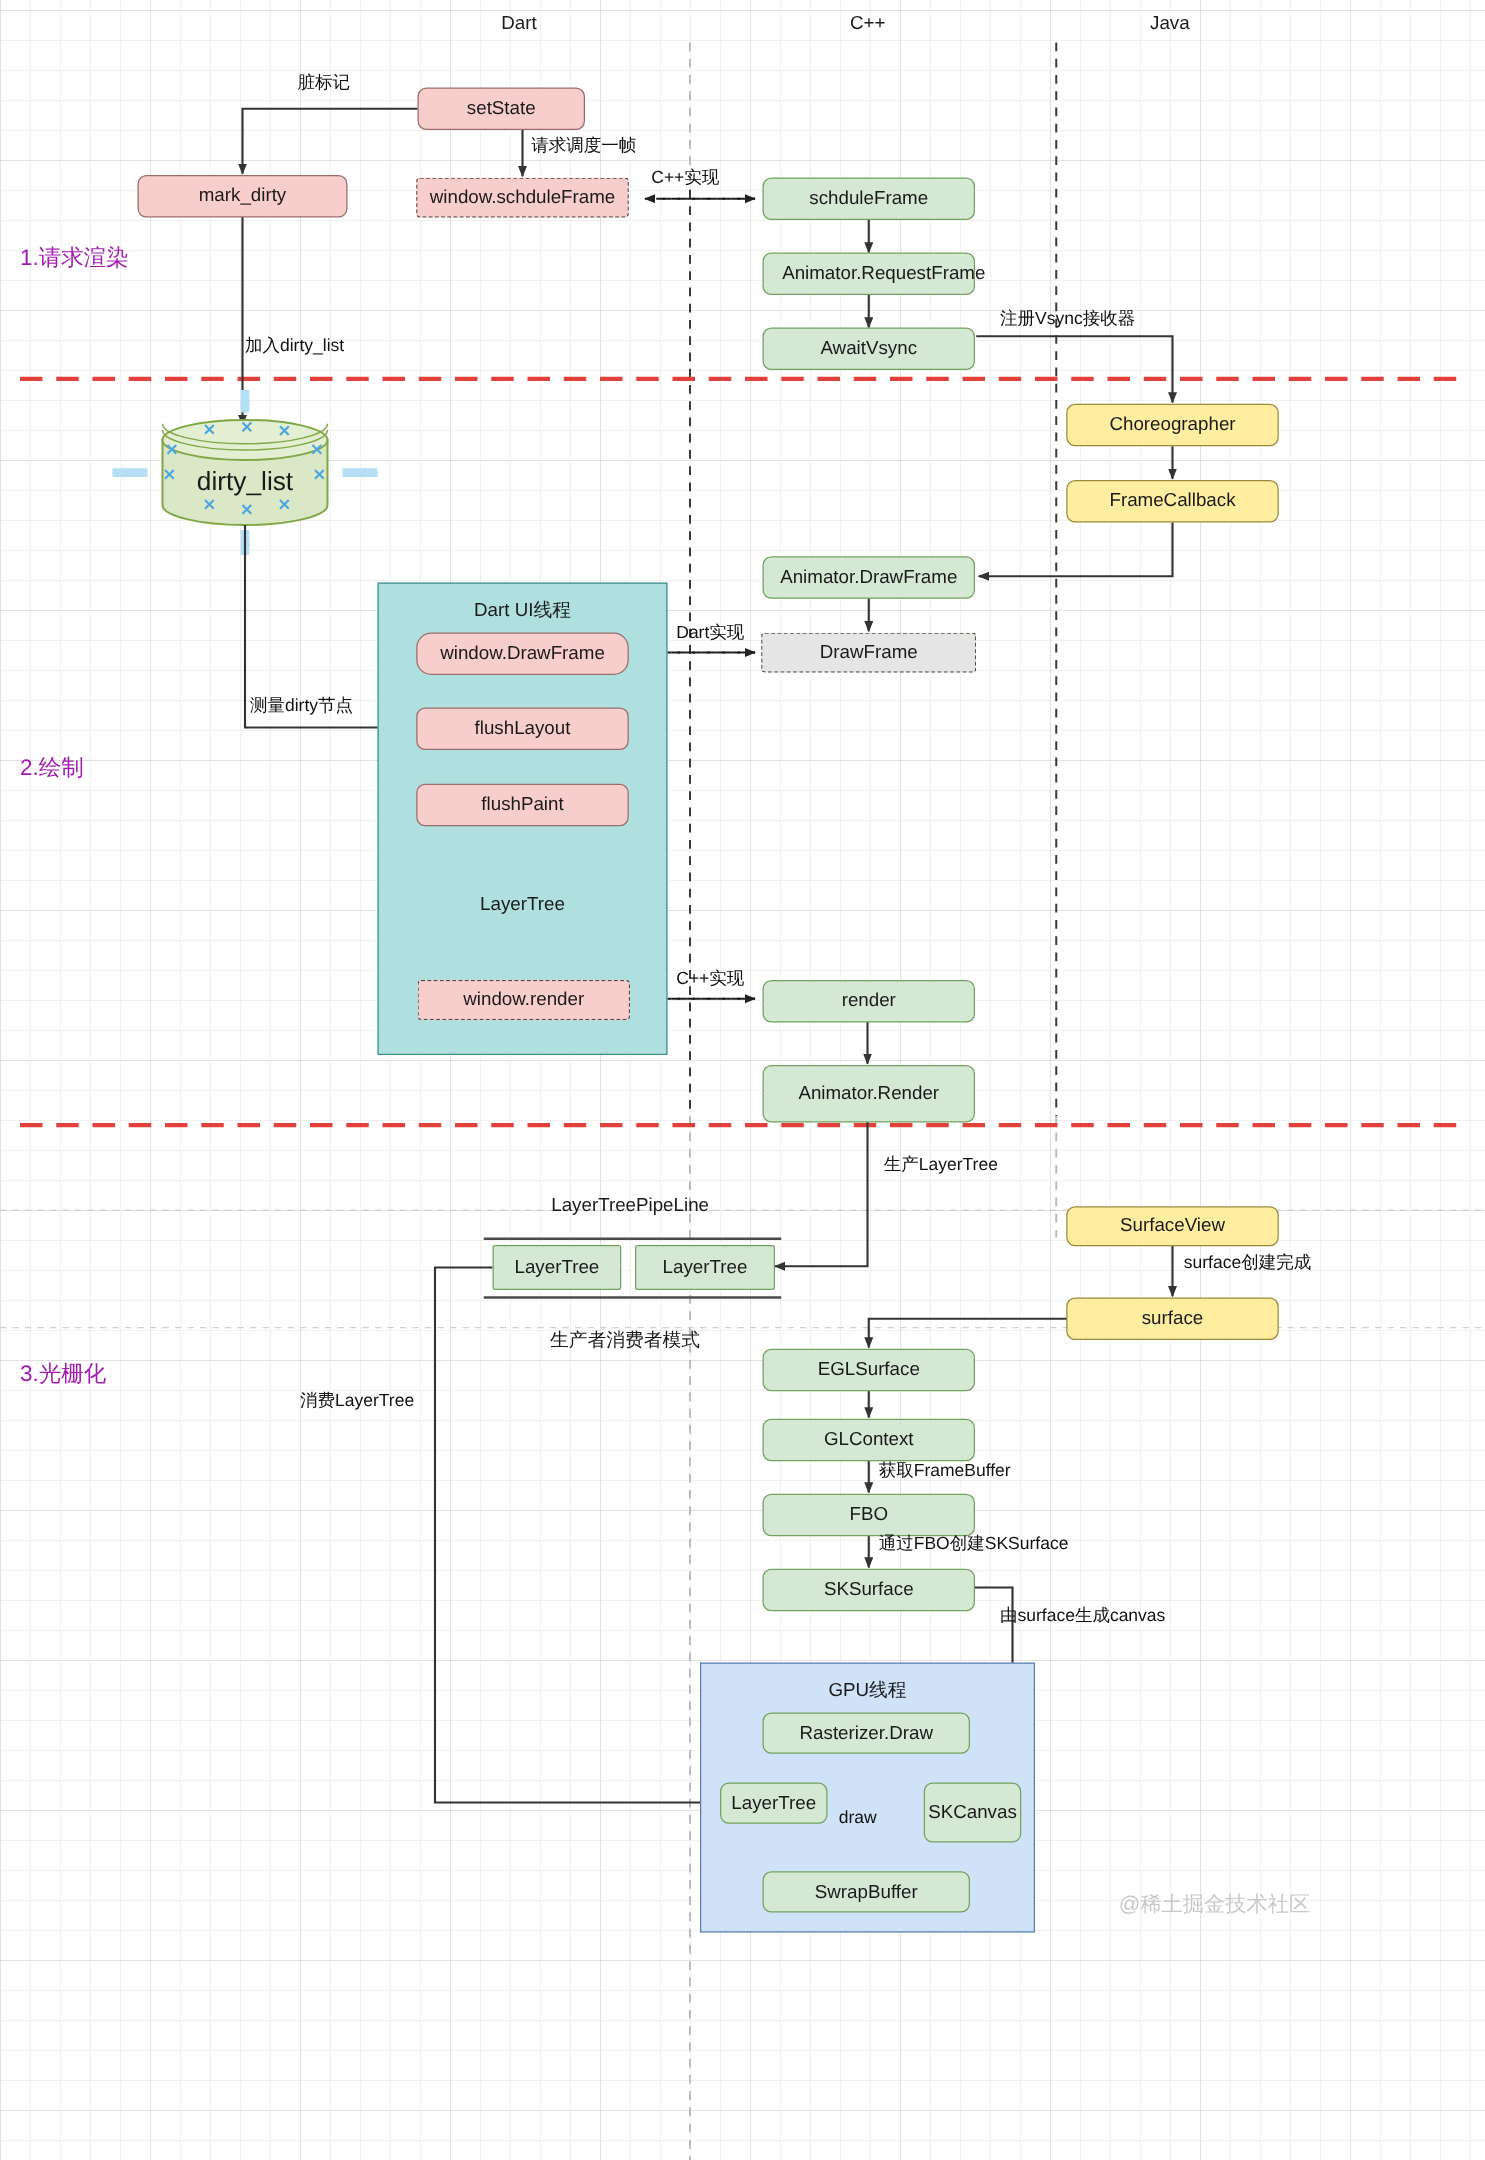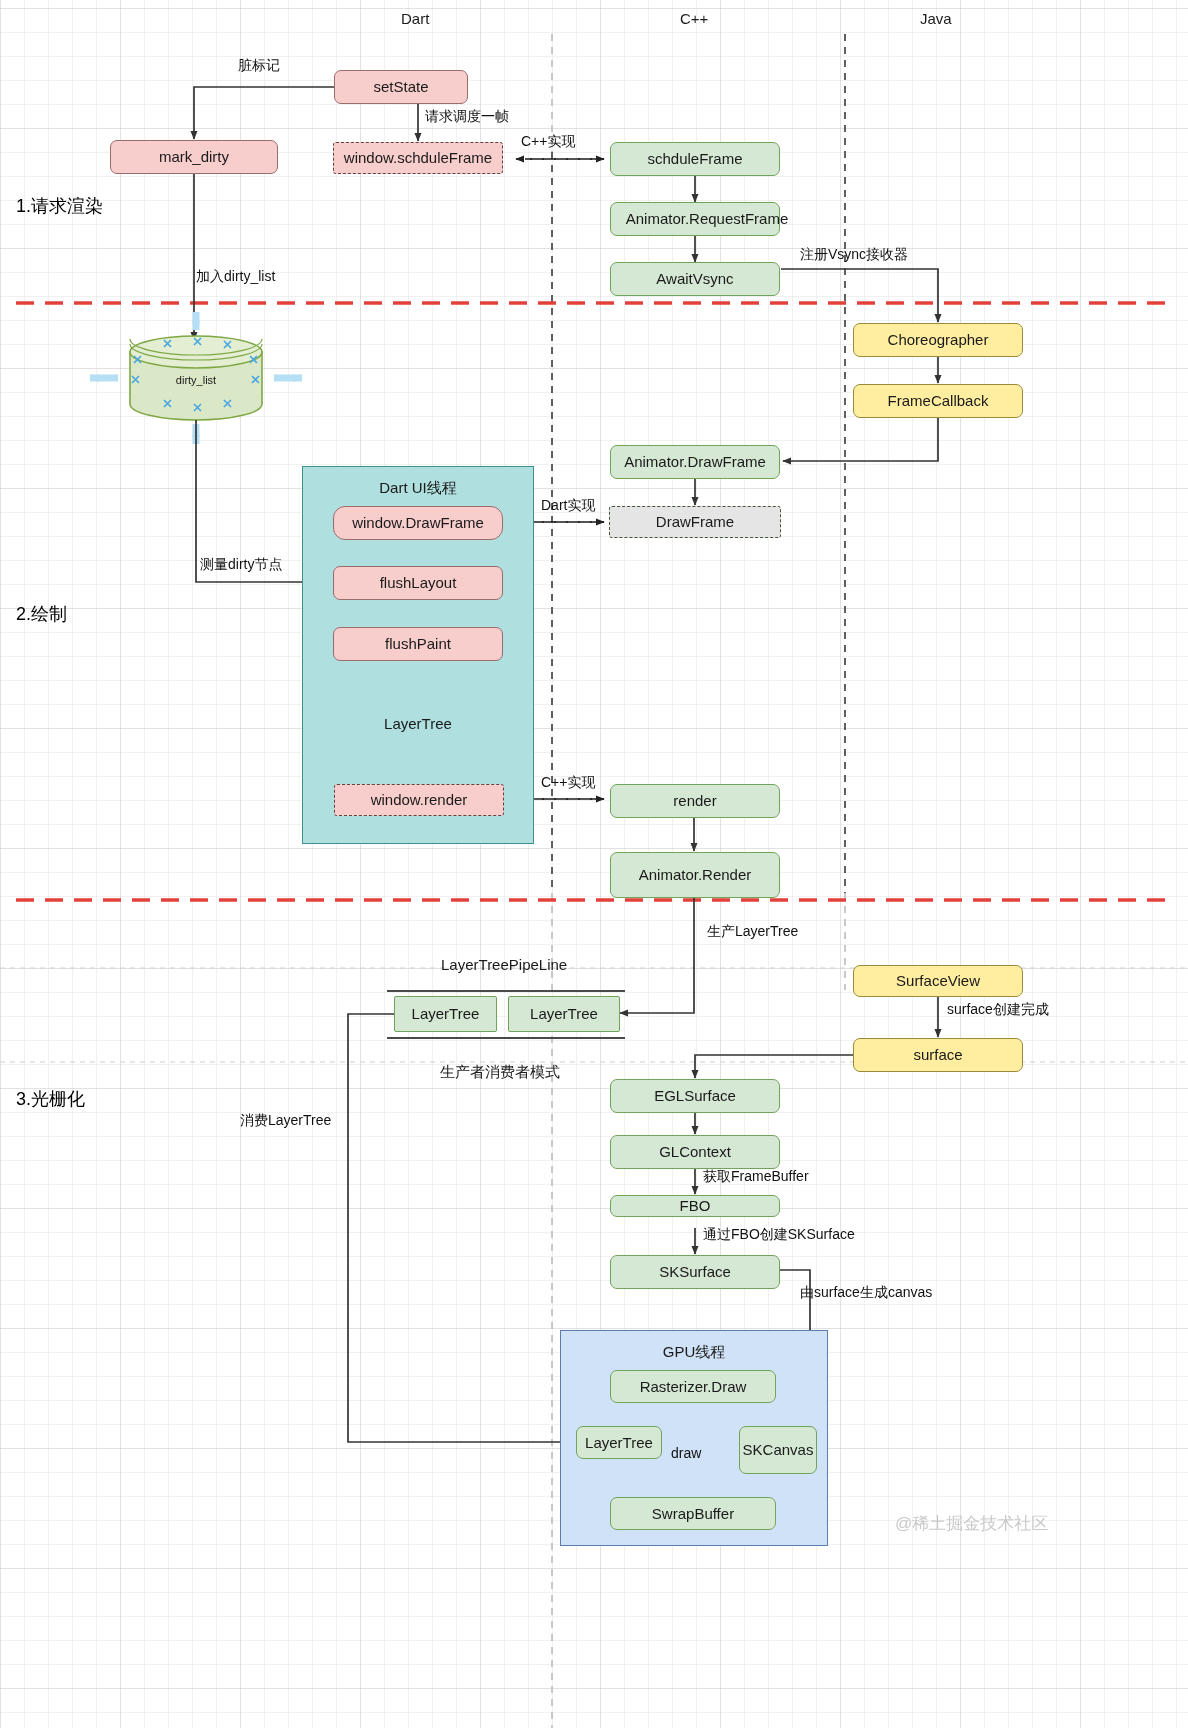--- a/index.html
+++ b/index.html
@@ -80,21 +80,21 @@
   }
   .lbl-col {
     position: absolute;
     font-size: 15px;
     color: #1a1a1a;
     white-space: nowrap;
   }
   .lbl-stage {
     position: absolute;
     font-size: 18px;
-    color: #000000;
+    color: #a21caf;
     white-space: nowrap;
   }
   .lbl-pipe {
     position: absolute;
     font-size: 15px;
     color: #1a1a1a;
     white-space: nowrap;
   }
   .watermark {
     position: absolute;
@@ -106,21 +106,21 @@
   #dirtylist {
     position: absolute;
     left: 130px; top: 338px;
     width: 132px; height: 82px;
   }
   #dirtylist .cyl-label {
     position: absolute;
     width: 100%;
     top: 36px;
     text-align: center;
-    font-size: 11px;
+    font-size: 21px;
     color: #1a1a1a;
   }
   
   #layertree-doc {
     position: absolute;
     left: 362px; top: 683px;
     width: 112px; height: 80px;
   }
   #layertree-doc .doc-label {
     position: absolute;
@@ -398,21 +398,21 @@
   <div class="node n-green n-sharp" style="left:508px; top:996px; width:112px; height:36px;">LayerTree</div>
 
   <div class="node n-yellow" style="left:853px; top:965px; width:170px; height:32px;">SurfaceView</div>
 
   <div class="node n-yellow" style="left:853px; top:1038px; width:170px; height:34px;">surface</div>
 
   <div class="node n-green" style="left:610px; top:1079px; width:170px; height:34px;">EGLSurface</div>
 
   <div class="node n-green" style="left:610px; top:1135px; width:170px; height:34px;">GLContext</div>
 
-  <div class="node n-green" style="left:610px; top:1195px; width:170px; height:22px;">FBO</div>
+  <div class="node n-green" style="left:610px; top:1195px; width:170px; height:34px;">FBO</div>
 
   <div class="node n-green" style="left:610px; top:1255px; width:170px; height:34px;">SKSurface</div>
 
   <div class="node n-green" style="left:610px; top:1370px; width:166px; height:33px;">Rasterizer.Draw</div>
 
   <div class="node n-green" style="left:576px; top:1426px; width:86px; height:33px;">LayerTree</div>
 
   <div class="node n-green" style="left:739px; top:1426px; width:78px; height:48px;">SKCanvas</div>
 
   <div class="node n-green" style="left:610px; top:1497px; width:166px; height:33px;">SwrapBuffer</div>

